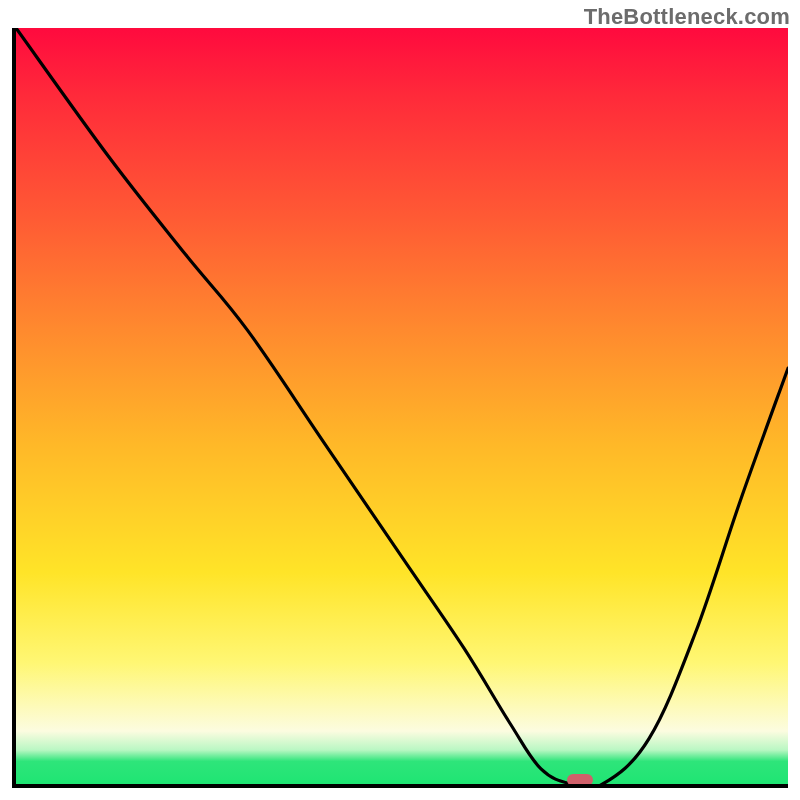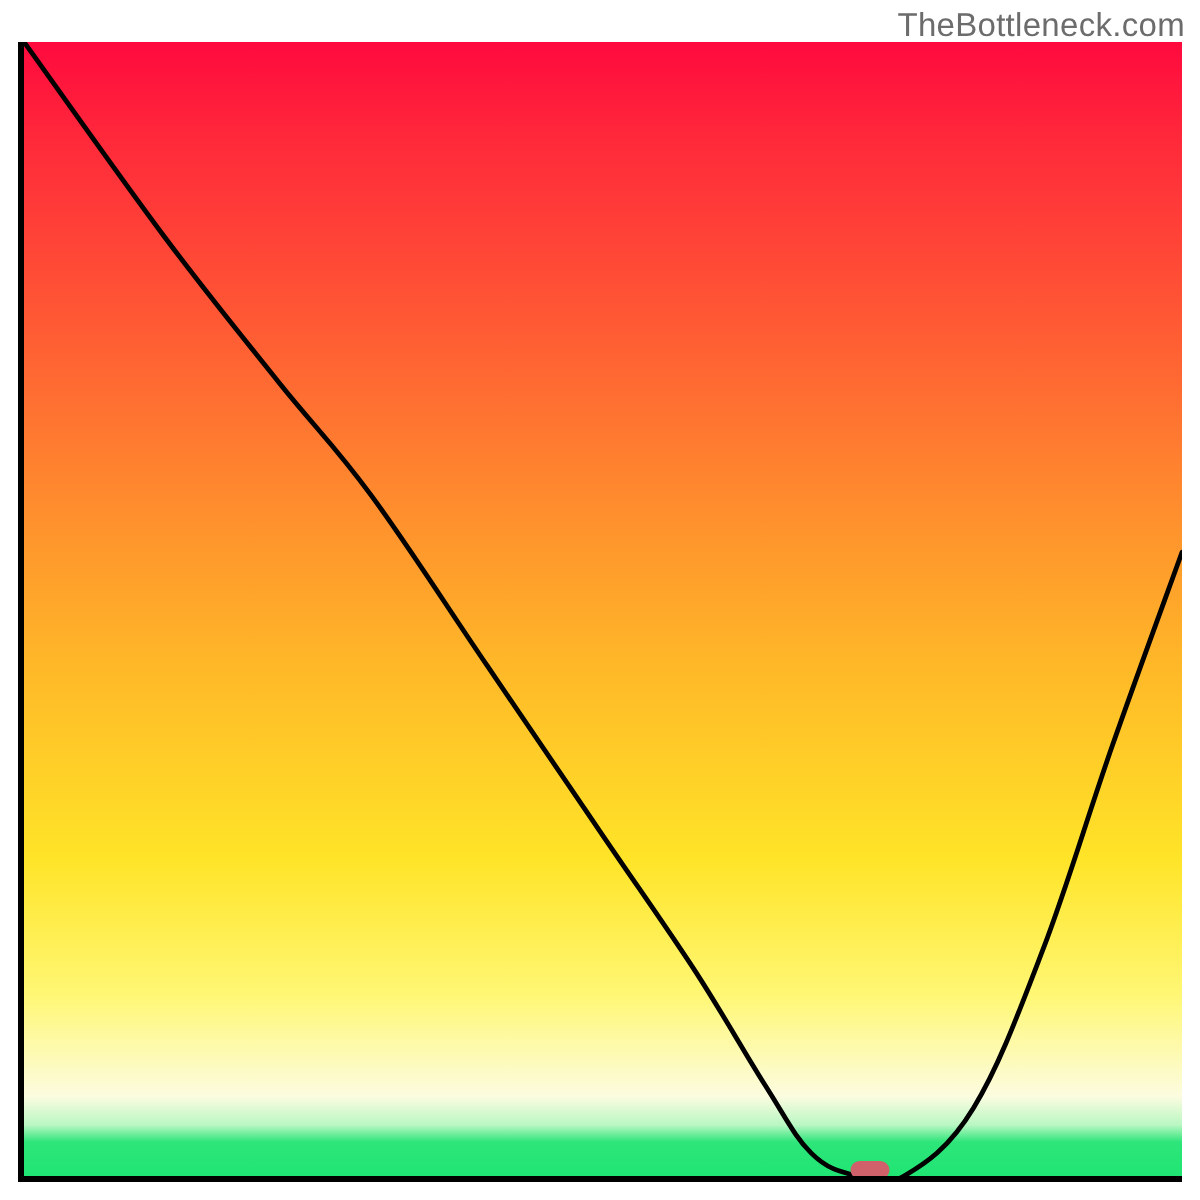--- a/index.html
+++ b/index.html
@@ -13,21 +13,21 @@
   .canvas {
     position: relative;
     width: 800px;
     height: 800px;
   }
   .watermark {
     position: absolute;
     top: 4px;
     right: 10px;
     font-size: 22px;
-    font-weight: 400;
+    font-weight: 700;
     color: #6c6c6c;
     letter-spacing: 0.2px;
   }
   .plot-area {
     position: absolute;
     left: 12px;
     top: 28px;
     width: 776px;
     height: 760px;
     border-left: 4px solid #000;

